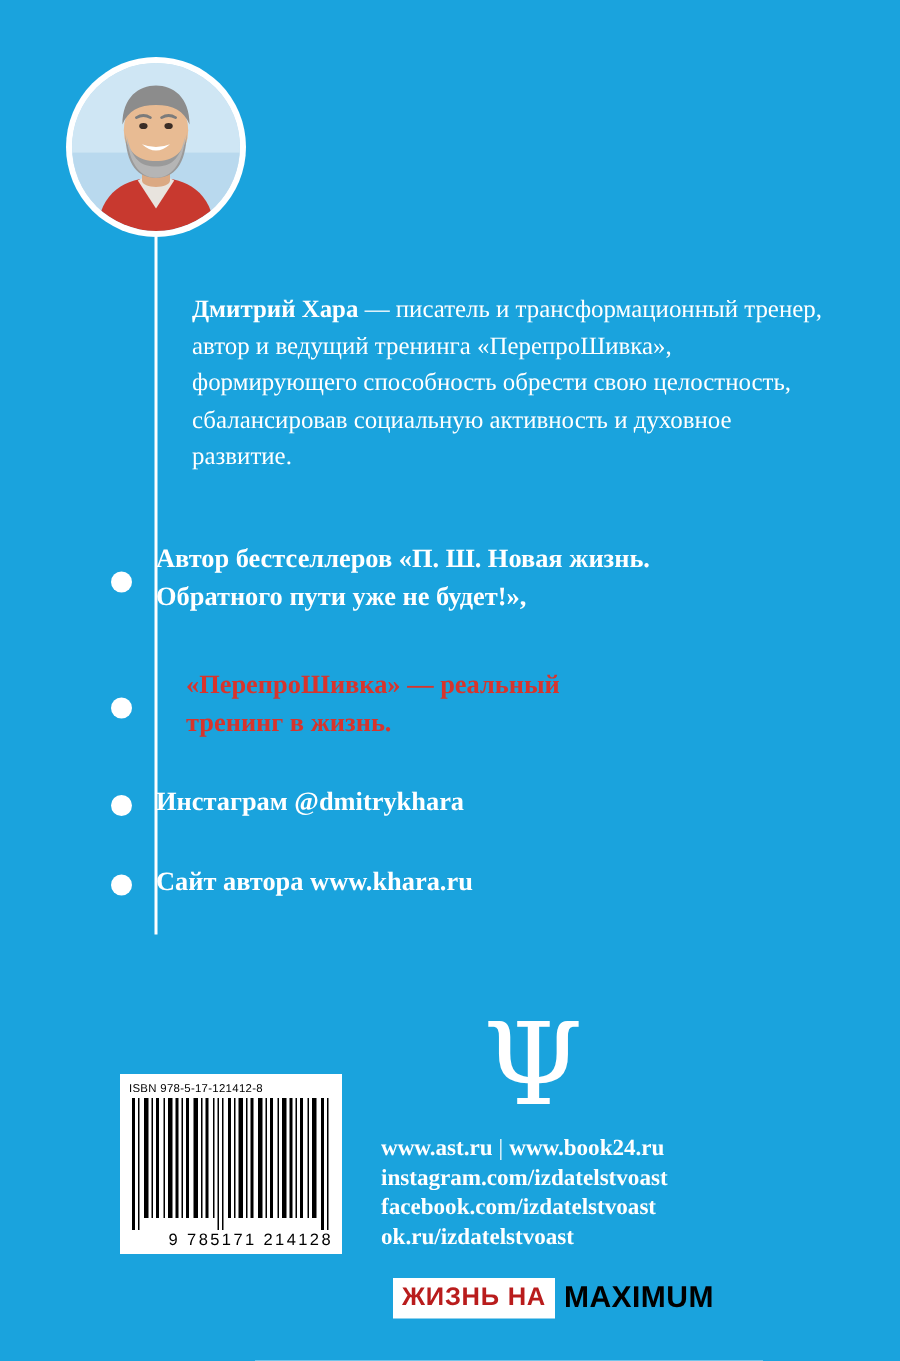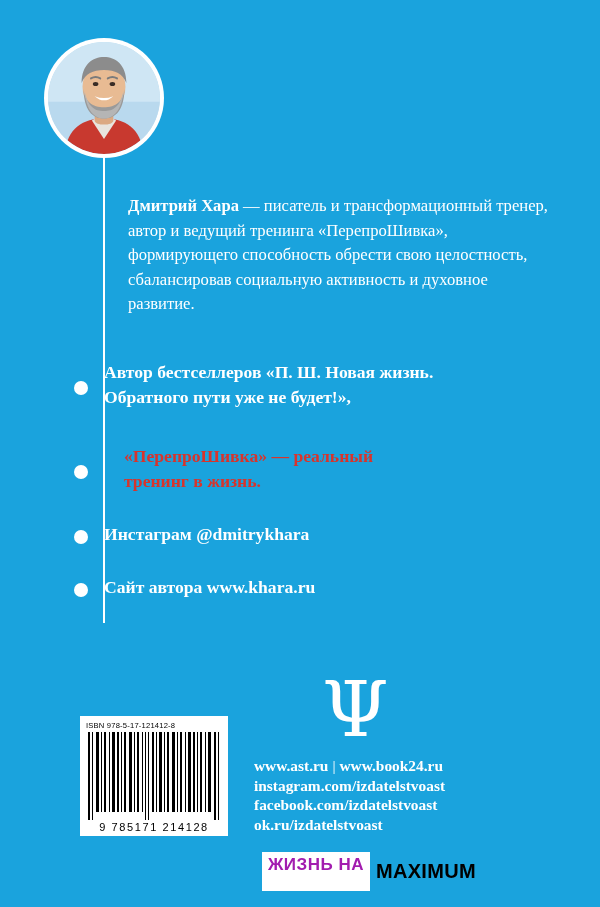--- a/index.html
+++ b/index.html
@@ -134,21 +134,21 @@
   .bars {
     height: 88px;
     width: 136px;
     display: block;
   }
   .bars-digits {
     font-family: "Liberation Sans", sans-serif;
     font-size: 11px;
     color: #000;
     letter-spacing: 1.6px;
-    text-align: center;
+    text-align: right;
     margin-top: 1px;
   }
 
   
   .links {
     position: absolute;
     left: 254px;
     top: 756px;
     color: #ffffff;
     font-family: "Liberation Serif", serif;
@@ -161,26 +161,26 @@
   
   .logo {
     position: absolute;
     left: 262px;
     top: 852px;
     display: flex;
     align-items: center;
   }
   .logo-life {
     background: #ffffff;
-    color: #a21caf;
+    color: #b91c1c;
     font-family: "Liberation Sans", sans-serif;
     font-weight: bold;
     font-size: 17px;
     letter-spacing: .5px;
-    padding: 3px 6px 16px 6px;
+    padding: 3px 6px 4px 6px;
   }
   .logo-max {
     color: #000000;
     font-family: "Liberation Sans", sans-serif;
     font-weight: bold;
     font-size: 20px;
     letter-spacing: .3px;
     padding-left: 6px;
   }
 </style>

